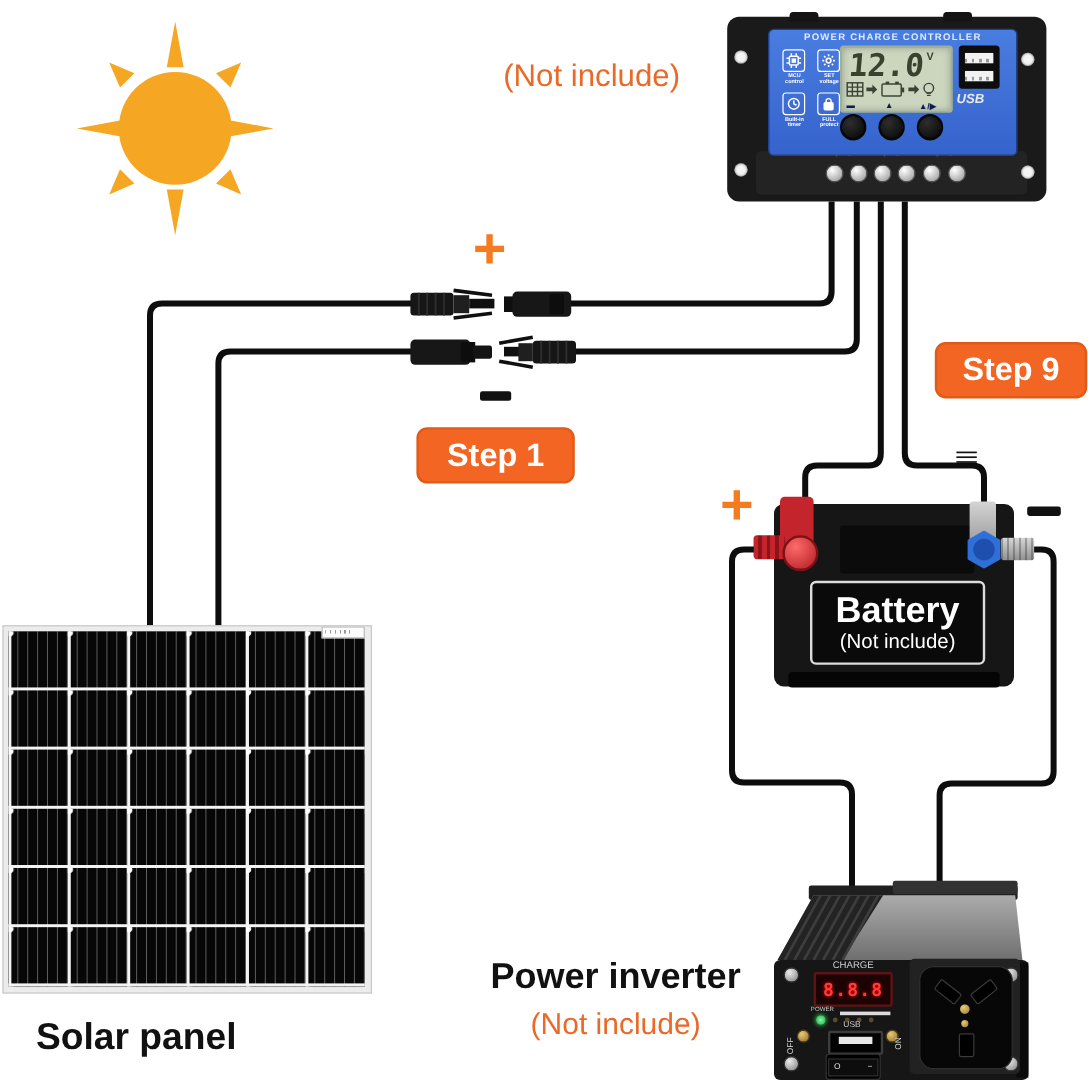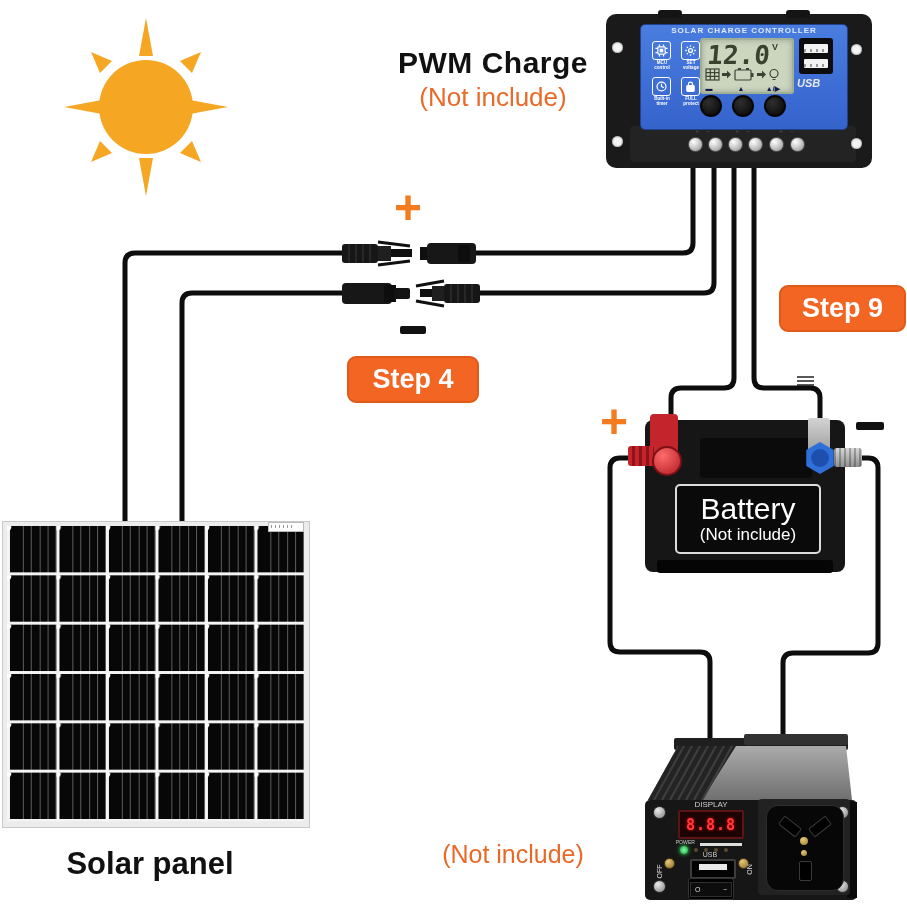--- a/index.html
+++ b/index.html
@@ -12,21 +12,21 @@
   .pwm-block{left:378px;top:46px;width:230px;text-align:center;z-index:3;}
   .pwm-line{font-size:30px;font-weight:bold;color:#111;line-height:34px;letter-spacing:.5px;}
   .note-orange{color:#E96A28;font-size:26px;line-height:30px;margin-top:2px;}
   .badge{background:#F26522;border:2px solid #e05a18;border-radius:9px;color:#fff;
          font-size:27px;font-weight:bold;display:flex;align-items:center;justify-content:center;z-index:3;}
   .badge1{left:779px;top:285px;width:123px;height:43px;}
   .badge2{left:347px;top:356px;width:128px;height:43px;}
   .badge3{left:447px;top:736px;width:127px;height:43px;}
   .inv-name{left:385px;top:797px;width:256px;text-align:center;font-size:30px;font-weight:bold;color:#111;z-index:3;}
   .inv-note{left:385px;top:839px;width:256px;text-align:center;z-index:3;}
-  .panel-name{left:30px;top:846px;width:240px;text-align:center;font-size:31px;font-weight:bold;color:#111;z-index:3;}
+  .panel-name{left:30px;top:846px;width:240px;text-align:left;font-size:31px;font-weight:bold;color:#111;z-index:3;}
 
   
   .plus-mark{font-weight:bold;color:#F47B20;z-index:3;text-align:center;}
   .minus-bar{background:#111;z-index:3;border-radius:2px;}
 
   
   .cc-body{left:606px;top:14px;width:266px;height:154px;background:#1a1a1a;border-radius:10px;z-index:2;}
   .cc-tab{background:#141414;border-radius:3px 3px 0 0;z-index:2;}
   .cc-hole{width:11px;height:11px;border-radius:50%;background:#f5f5f5;box-shadow:inset 0 0 2px #555;z-index:3;}
   .cc-band{left:630px;top:126px;width:226px;height:36px;background:#232323;border-radius:4px;z-index:2;}
@@ -57,21 +57,21 @@
   .cc-screw{width:13px;height:13px;border-radius:50%;background:radial-gradient(circle at 35% 30%,#fff,#8f8f8f);
             border:1px solid #555;z-index:3;}
   .cc-mark{font-size:6px;color:#585858;z-index:3;width:44px;text-align:center;letter-spacing:3px;}
 
   
   .bat-body{left:645px;top:420px;width:200px;height:152px;background:#161616;border-radius:8px;z-index:2;}
   .bat-recess{left:55px;top:18px;width:112px;height:40px;background:#0b0b0b;border-radius:3px;position:absolute;}
   .bat-label{left:30px;top:64px;width:142px;height:66px;background:#0a0a0a;border:2px solid #dcdcdc;
              border-radius:5px;position:absolute;display:flex;flex-direction:column;align-items:center;
              justify-content:center;}
-  .bat-name{color:#fff;font-size:30px;font-weight:normal;line-height:32px;}
+  .bat-name{color:#fff;font-size:30px;font-weight:bold;line-height:32px;}
   .bat-note{color:#fff;font-size:17px;line-height:20px;}
   .bat-lip{left:12px;top:140px;width:176px;height:13px;background:#050505;border-radius:3px;position:absolute;}
   .bat-red-post{left:650px;top:414px;width:28px;height:52px;background:#c4242b;border-radius:4px;z-index:3;}
   .bat-red-ball{left:652px;top:446px;width:26px;height:26px;border-radius:50%;z-index:4;
                 background:radial-gradient(circle at 35% 30%,#ff6a6a,#b01c22);border:2px solid #7c1116;}
   .bat-red-side{left:628px;top:446px;width:26px;height:20px;border-radius:3px;z-index:3;
                 background:repeating-linear-gradient(90deg,#c4242b 0 4px,#8e1218 4px 7px);}
   .bat-gray-post{left:808px;top:418px;width:22px;height:44px;border-radius:3px;z-index:3;
                  background:linear-gradient(#d4d4d4,#8f8f8f);}
   .bat-blue-nut{left:804px;top:442px;width:32px;height:32px;z-index:4;background:#2f6fd8;
@@ -183,34 +183,33 @@
       <rect x="444" y="284" width="36" height="19" rx="3" fill="#161616"></rect>
       <path d="M451 284 V303 M458 284 V303 M465 284 V303 M472 284 V303" stroke="#2e2e2e" stroke-width="1.5"></path>
       <path d="M444 281 L416 286 M444 306 L416 301" stroke="#101010" stroke-width="3"></path>
     </g>
   </svg>
 
   <div class="abs plus-mark" style="left:386px;top:180px;width:44px;font-size:48px;">+</div>
   <div class="abs minus-bar" style="left:400px;top:326px;width:26px;height:8px;"></div>
 
   <div class="abs pwm-block">
-    <div class="pwm-line">PWM Charge</div>
     <div class="note-orange">(Not include)</div>
   </div>
 
   <div class="abs cc-body"></div>
   <div class="abs cc-tab" style="left:658px;top:10px;width:24px;height:8px;"></div>
   <div class="abs cc-tab" style="left:786px;top:10px;width:24px;height:8px;"></div>
   <div class="abs cc-hole" style="left:612px;top:42px;"></div>
   <div class="abs cc-hole" style="left:612px;top:136px;"></div>
   <div class="abs cc-hole" style="left:851px;top:44px;"></div>
   <div class="abs cc-hole" style="left:851px;top:138px;"></div>
   <div class="abs cc-band"></div>
   <div class="abs cc-face"></div>
-  <div class="abs cc-header">SOLAR CHARGE CONTROLLER</div>
+  <div class="abs cc-header">POWER CHARGE CONTROLLER</div>
 
   <div class="abs cc-feature" style="left:649px;top:41px;">
     <div class="cc-ico">
       <svg width="13" height="13" viewBox="0 0 16 16">
           <g stroke="#fff" stroke-width="1.5" fill="none">
       <rect x="3.5" y="3.5" width="9" height="9" rx="1"></rect>
             <rect x="6.5" y="6.5" width="3" height="3" fill="#fff"></rect>
       <path d="M5.5 0.5 V3 M10.5 0.5 V3 M5.5 13 V15.5 M10.5 13 V15.5 M0.5 5.5 H3 M0.5 10.5 H3 M13 5.5 H15.5 M13 10.5 H15.5"></path>
           </g>
         </svg>
@@ -293,21 +292,21 @@
   <div class="abs cc-screw" style="left:708px;top:137px;"></div>
   <div class="abs cc-screw" style="left:728px;top:137px;"></div>
   <div class="abs cc-screw" style="left:748px;top:137px;"></div>
   <div class="abs cc-screw" style="left:769px;top:137px;"></div>
   <div class="abs cc-screw" style="left:790px;top:137px;"></div>
 
   <div class="abs badge badge1">
     <span>Step 9</span>
     </div>
   <div class="abs badge badge2">
-    <span>Step 4</span>
+    <span>Step 1</span>
     </div>
 
   <div class="abs plus-mark" style="left:592px;top:394px;width:44px;font-size:48px;">+</div>
   <div class="abs minus-bar" style="left:856px;top:422px;width:28px;height:8px;"></div>
   <div class="abs bat-body">
     <div class="bat-recess"></div>
     <div class="bat-label">
       <div class="bat-name">Battery</div>
       <div class="bat-note">(Not include)</div>
     </div>
@@ -333,21 +332,21 @@
     <polygon points="8,75 38,21 206,21 212,75" fill="url(#topg)"></polygon>
     <polygon points="8,75 38,21 96,21 62,75" fill="#232323"></polygon>
     <path d="M44 21 L14 75 M52 21 L22 75 M60 21 L30 75 M68 21 L38 75 M76 21 L46 75 M84 21 L54 75 M92 21 L62 75" stroke="#3d3d3d" stroke-width="2.2" fill="none"></path>
     <rect x="5" y="75" width="212" height="100" rx="5" fill="#161616"></rect>
     <rect x="207" y="77" width="10" height="96" fill="#0a0a0a"></rect>
   </svg>
   <div class="abs inv-screw" style="left:653px;top:806px;"></div>
   <div class="abs inv-screw" style="left:836px;top:806px;"></div>
   <div class="abs inv-screw" style="left:653px;top:880px;"></div>
   <div class="abs inv-screw" style="left:836px;top:880px;"></div>
-  <div class="abs inv-display-label">DISPLAY</div>
+  <div class="abs inv-display-label">CHARGE</div>
   <div class="abs inv-seg">
     <span>8.8.8</span>
     </div>
   <div class="abs inv-power">POWER</div>
   <div class="abs inv-led"></div>
   <div class="abs inv-dot" style="left:694px;top:848px;"></div>
   <div class="abs inv-dot" style="left:704px;top:848px;"></div>
   <div class="abs inv-dot" style="left:714px;top:848px;"></div>
   <div class="abs inv-dot" style="left:724px;top:848px;"></div>
   <div class="abs inv-bar"></div>
@@ -367,20 +366,21 @@
   </div>
   <div class="abs inv-outlet-plate"></div>
   <div class="abs inv-outlet">
     <div class="slot" style="left:12px;top:15px;width:20px;height:9px;transform:rotate(38deg);"></div>
     <div class="slot" style="right:12px;top:15px;width:20px;height:9px;transform:rotate(-38deg);"></div>
     <div class="gold-pin" style="left:33px;top:31px;width:8px;height:8px;"></div>
     <div class="gold-pin" style="left:34px;top:44px;width:6px;height:6px;"></div>
     <div class="slot" style="left:32px;top:55px;width:11px;height:18px;"></div>
   </div>
 
+  <div class="abs inv-name">Power inverter</div>
   <div class="abs inv-note note-orange" style="margin:0;font-size:25px;">(Not include)</div>
 
   <div class="abs panel-frame"></div>
   <div class="abs panel-cells"></div>
   <div class="abs panel-sticker"></div>
   <div class="abs panel-name">Solar panel</div>
 
 </div>
 
 </body></html>

